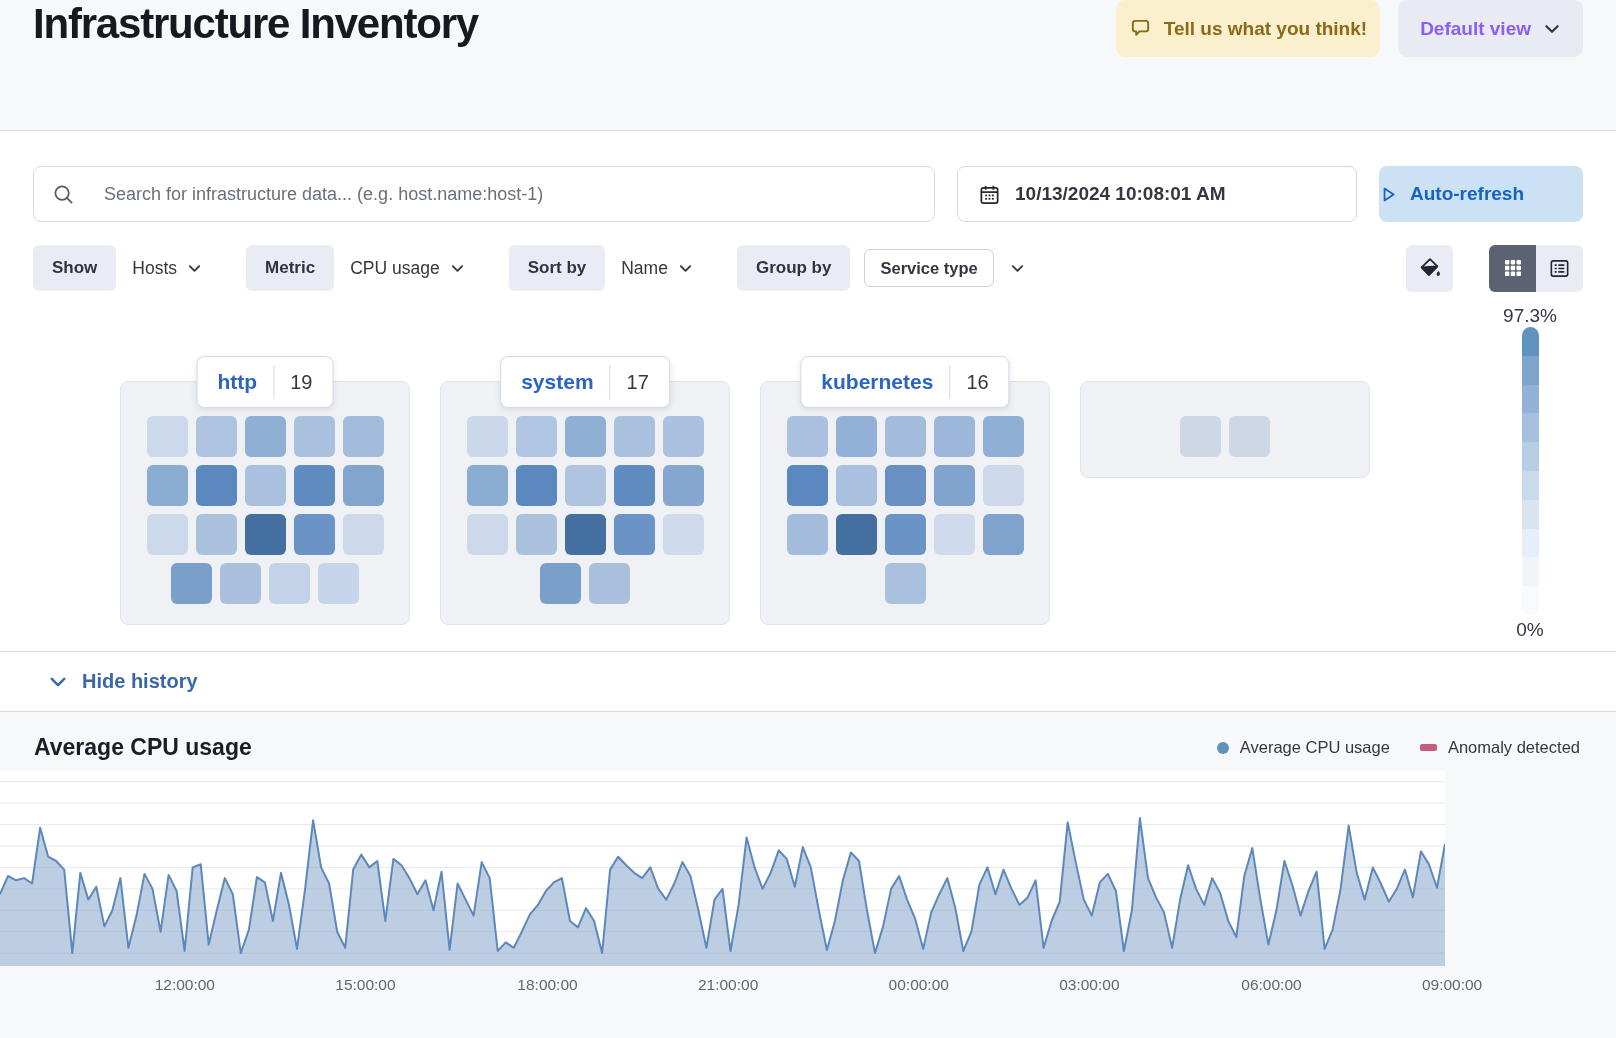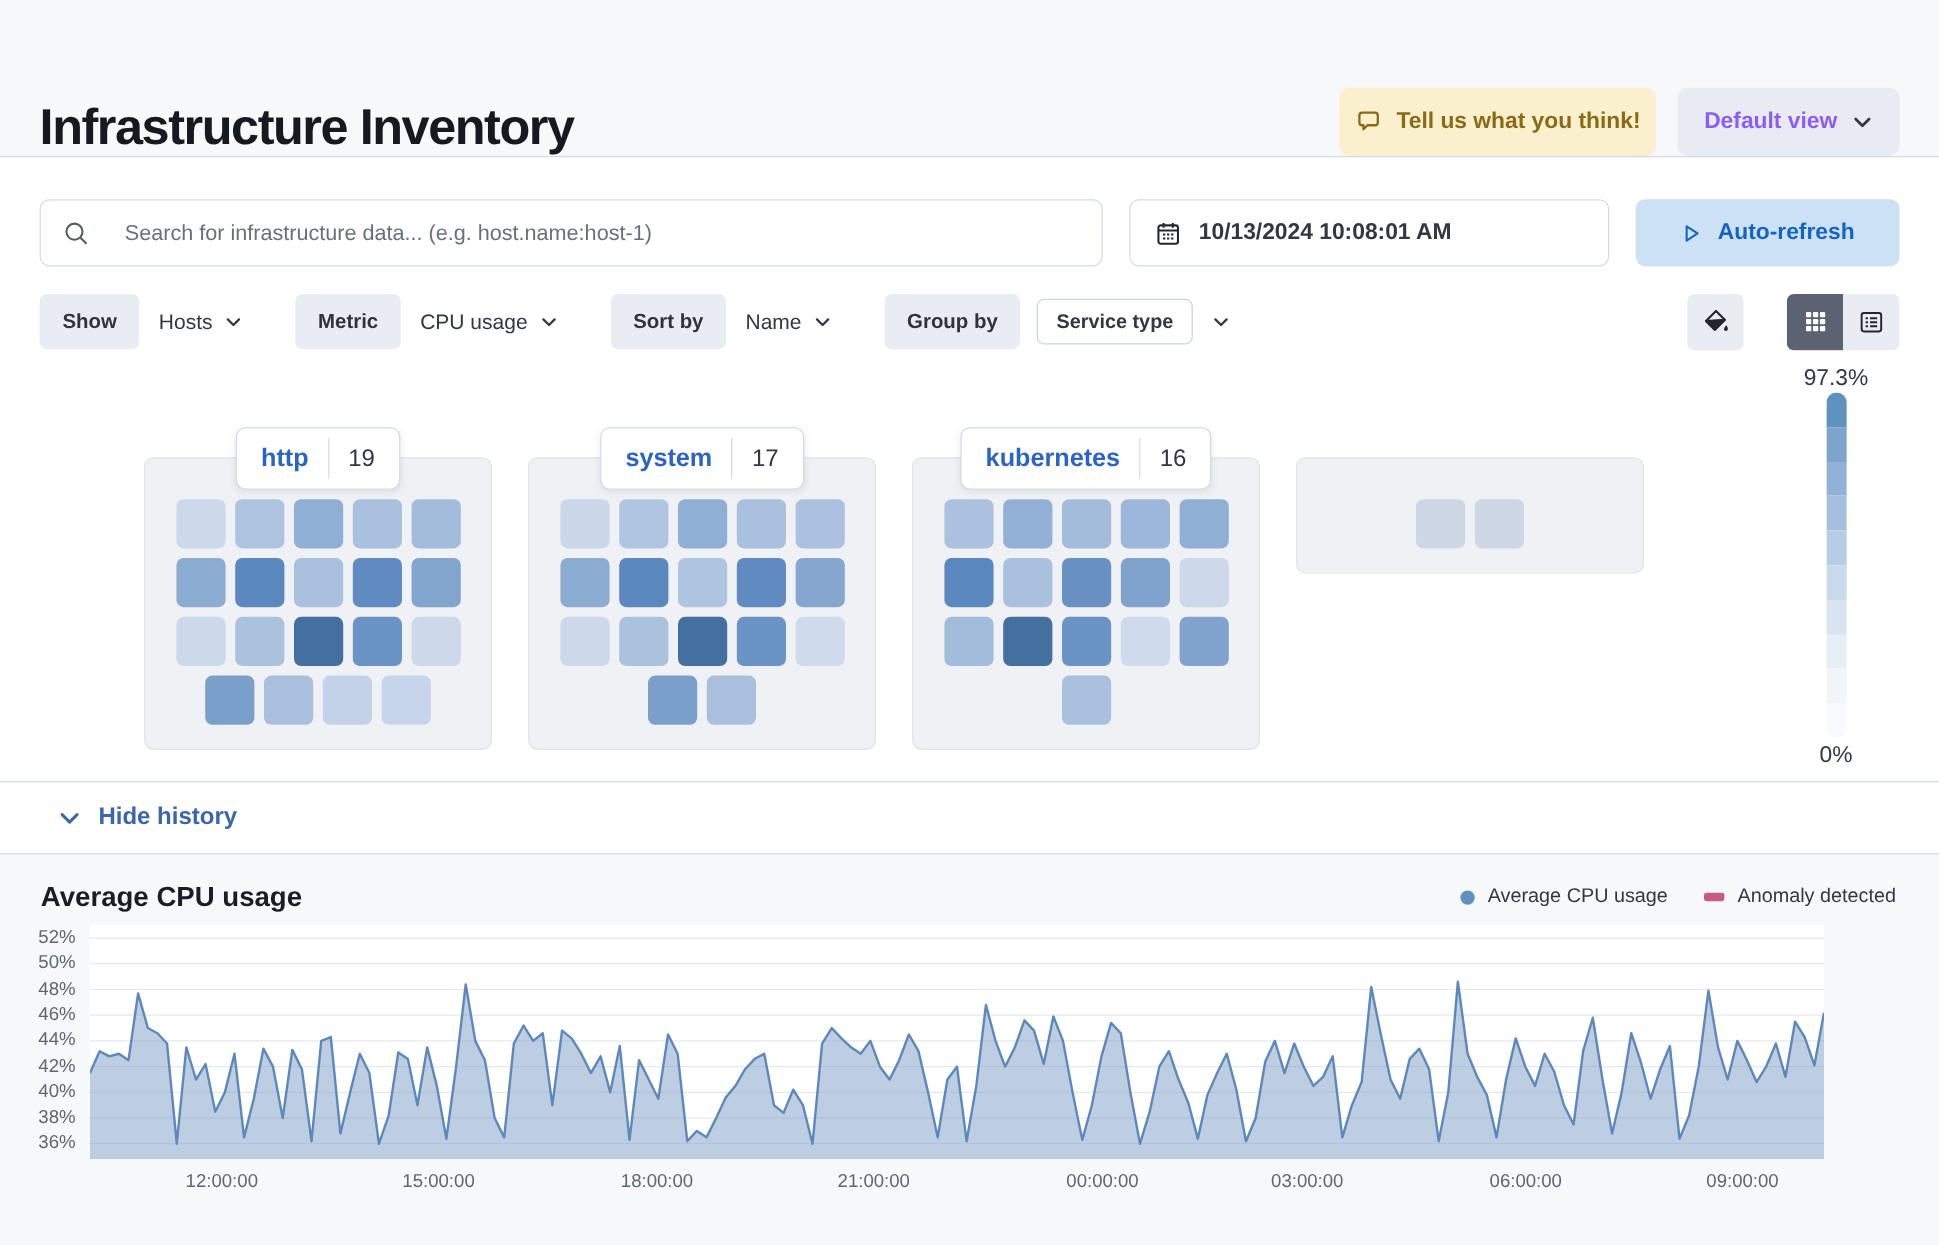--- a/index.html
+++ b/index.html
@@ -1,40 +1,40 @@
 <!DOCTYPE html>
 <html><head>
 <meta charset="utf-8">
 <style>
   * { box-sizing: border-box; margin: 0; padding: 0; }
   html,body { width:1616px; height:1038px; overflow:hidden; background:#ffffff;
     font-family:"Liberation Sans", sans-serif; color:#343741; }
 
   
   .header { height:131px; background:#f6f8fa; border-bottom:1px solid #d3dae6;
-    display:flex; align-items:flex-end; padding:0 33px; }
+    display:flex; align-items:flex-start; padding:0 33px; }
   .page-title { font-size:42px; font-weight:800; letter-spacing:-1.2px; color:#16191f; flex:1; }
   .hdr-btns { display:flex; gap:18px; align-items:center; }
   .btn { display:flex; align-items:center; gap:12px; height:57px; border:none;
     font-family:inherit; font-size:19px; font-weight:600; cursor:pointer; border-radius:9px; }
   .feedback-btn { background:#faf0cd; color:#8a6a16; padding:0 13px; }
   .view-btn { background:#e8ecf2; color:#8b5cf6; padding:0 22px; }
 
   
   .toolbar { display:flex; gap:22px; margin:35px 33px 0 33px; height:56px; }
   .search-box { flex:1; display:flex; align-items:center; gap:29px; background:#fff;
     border:1px solid #d3dae6; border-radius:8px; padding:0 18px; }
   .search-box input { border:none; outline:none; flex:1; font-family:inherit;
     font-size:18px; color:#343741; background:transparent; }
   .search-box input::placeholder { color:#69707d; }
   .date-btn { width:400px; background:#fff; border:1px solid #d3dae6; border-radius:8px;
     display:flex; align-items:center; gap:14px; padding:0 20px; font-size:19px;
     font-weight:600; color:#343741; cursor:pointer; }
-  .refresh-btn { width:220px; background:#cde1f4; border-radius:8px; display:flex;
-    align-items:center; justify-content:center; gap:12px; font-size:19px; font-weight:700;
+  .refresh-btn { width:204px; background:#cde1f4; border-radius:8px; display:flex;
+    align-items:center; gap:12px; font-size:19px; font-weight:700;
     color:#1565c0; cursor:pointer; }
 
   
   .filter-row { display:flex; align-items:center; gap:28px; margin:23px 33px 0 33px; height:46px; }
   .fgroup { display:flex; align-items:stretch; height:46px; }
   .fchip { background:#e9edf3; border-radius:6px; padding:0 19px; display:flex;
     align-items:center; font-weight:700; font-size:17px; color:#2f333c; }
   .fvalue { display:flex; align-items:center; gap:10px; padding:0 16px; font-size:17.5px;
     color:#343741; cursor:pointer; }
   .badge-chip { background:#fff; border:1px solid #c9d3df; border-radius:6px; margin:4px 0 4px 14px;
@@ -390,31 +390,20 @@
         <span class="legend-dot" style="background: rgb(96, 146, 192);"></span>
         <span>Average CPU usage</span>
       </div>
       <div class="legend-item">
         <span class="legend-swatch" style="background: rgb(199, 93, 126);"></span>
         <span>Anomaly detected</span>
       </div>
     </div>
   </div>
   <div class="chart-body">
-    <div class="ylabels">
-        <span style="top: 1.71429px;">52%</span>
-        <span style="top: 23.1429px;">50%</span>
-        <span style="top: 44.5714px;">48%</span>
-        <span style="top: 66px;">46%</span>
-        <span style="top: 87.4286px;">44%</span>
-        <span style="top: 108.857px;">42%</span>
-        <span style="top: 130.286px;">40%</span>
-        <span style="top: 151.714px;">38%</span>
-        <span style="top: 173.143px;">36%</span>
-      </div>
     <div class="plot">
       <svg id="chart-svg" width="1445" height="195" viewBox="0 0 1445 195" preserveAspectRatio="none">
           <line x1="0" x2="1445" y1="10.7" y2="10.7" stroke="#e4e8ef" stroke-width="1"></line>
           <line x1="0" x2="1445" y1="32.1" y2="32.1" stroke="#e4e8ef" stroke-width="1"></line>
           <line x1="0" x2="1445" y1="53.6" y2="53.6" stroke="#e4e8ef" stroke-width="1"></line>
           <line x1="0" x2="1445" y1="75.0" y2="75.0" stroke="#e4e8ef" stroke-width="1"></line>
           <line x1="0" x2="1445" y1="96.4" y2="96.4" stroke="#e4e8ef" stroke-width="1"></line>
           <line x1="0" x2="1445" y1="117.9" y2="117.9" stroke="#e4e8ef" stroke-width="1"></line>
           <line x1="0" x2="1445" y1="139.3" y2="139.3" stroke="#e4e8ef" stroke-width="1"></line>
           <line x1="0" x2="1445" y1="160.7" y2="160.7" stroke="#e4e8ef" stroke-width="1"></line>

